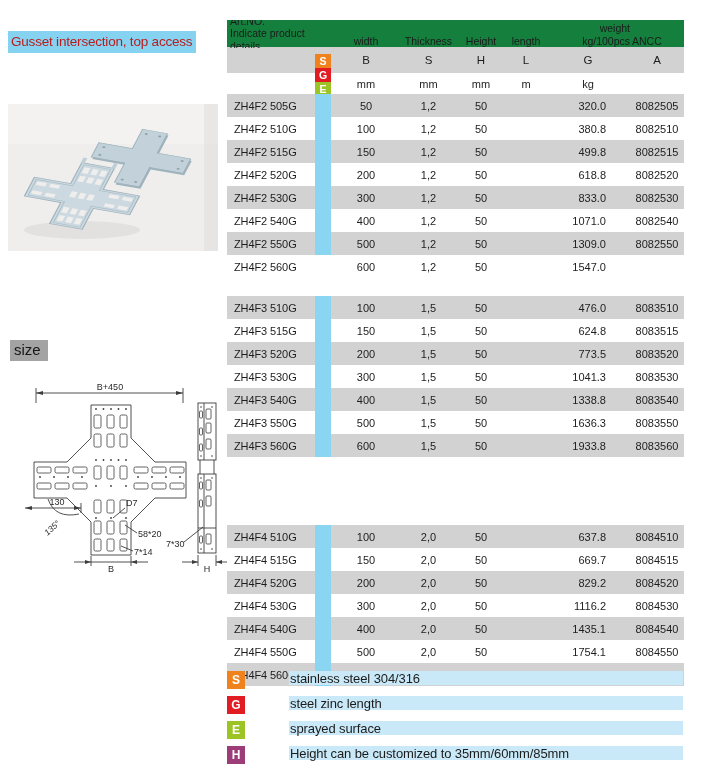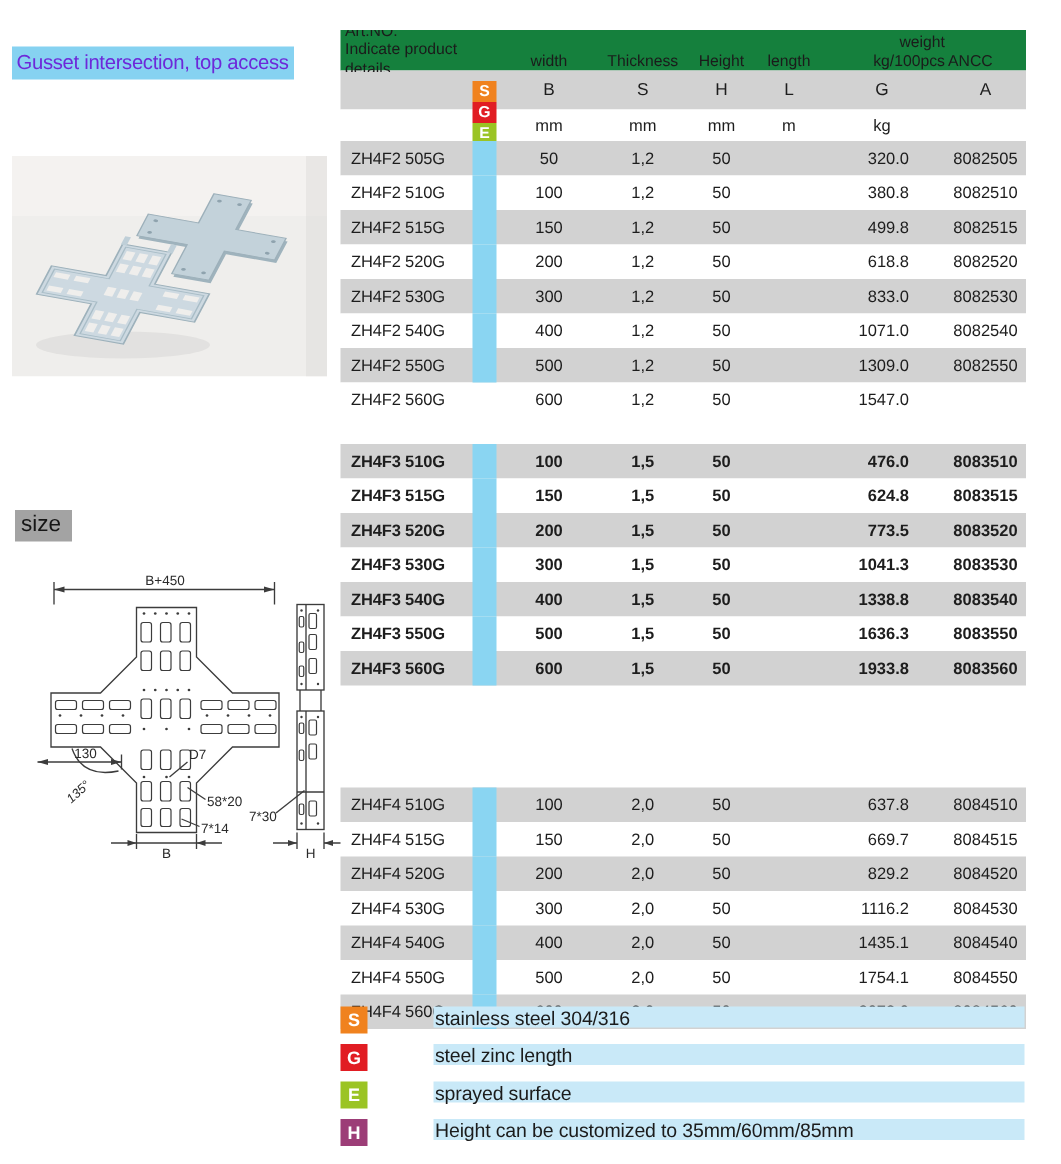--- a/index.html
+++ b/index.html
@@ -3,21 +3,21 @@
 <meta charset="utf-8">
 <style>
   html,body{margin:0;padding:0;}
   body{
     width:707px;height:776px;position:relative;background:#ffffff;
     font-family:"Liberation Sans", sans-serif;color:#1d1d1d;overflow:hidden;
     -webkit-font-smoothing:antialiased;
   }
   
   .page-title{
-    position:absolute;left:8px;top:31px;background:#86d2f1;color:#6d28d9;
+    position:absolute;left:8px;top:31px;background:#86d2f1;color:#b91c1c;
     font-size:13.5px;letter-spacing:-0.2px;padding:3px 4px 4px 3px;white-space:nowrap;
   }
   .size-label{
     position:absolute;left:10px;top:340px;background:#a3a3a3;color:#161616;
     font-size:15px;padding:1px 7px 3px 4px;
   }
   .photo-wrap{position:absolute;left:8px;top:104px;width:210px;height:147px;}
   .drawing-wrap{position:absolute;left:24px;top:378px;width:207px;height:198px;}
   svg text{font-family:"Liberation Sans", sans-serif;}
   
@@ -29,21 +29,21 @@
   .hd-blue .hweight{flex-direction:column;align-items:flex-end;justify-content:flex-end;padding-left:18px;}
   .hd-blue .hancc{justify-content:flex-start;padding-left:2px;}
   .hd-gray{background:#d2d2d2;height:26px;font-size:11.5px;}
   .hd-gray .cell,.hd-units .cell{display:flex;align-items:center;justify-content:center;}
   .hd-units{background:#ffffff;height:21px;font-size:11px;}
   .sge-stack{position:absolute;left:315px;top:54px;width:16px;}
   .sge-box{width:16px;height:14px;color:#ffffff;font-size:10.5px;font-weight:bold;
     display:flex;align-items:center;justify-content:center;}
   .sge-s{background:#f0821e;} .sge-g{background:#e11d23;} .sge-e{background:#9bc424;}
   .tbl{position:absolute;left:227px;width:457px;}
-  #group0{top:94px;} #group1{top:296px;font-weight:bold;} #group2{top:525px;}
+  #group0{top:94px;} #group1{top:296px;} #group2{top:525px;}
   .trow{height:23px;font-size:11px;align-items:center;background:#ffffff;}
   .trow.alt{background:#d2d2d2;}
   .cell{height:100%;display:flex;align-items:center;justify-content:center;overflow:hidden;}
   .c-name{justify-content:flex-start;padding-left:7px;letter-spacing:-0.1px;}
   .c-strip.on{background:#8ad5f2;}
   .c-weight{justify-content:flex-end;padding-right:24px;}
   
   .legend{position:absolute;left:227px;top:671px;width:456px;}
   .legend-row{display:flex;margin-bottom:7px;height:18px;}
   .legend-box{width:18px;height:18px;color:#ffffff;font-weight:bold;font-size:12px;

